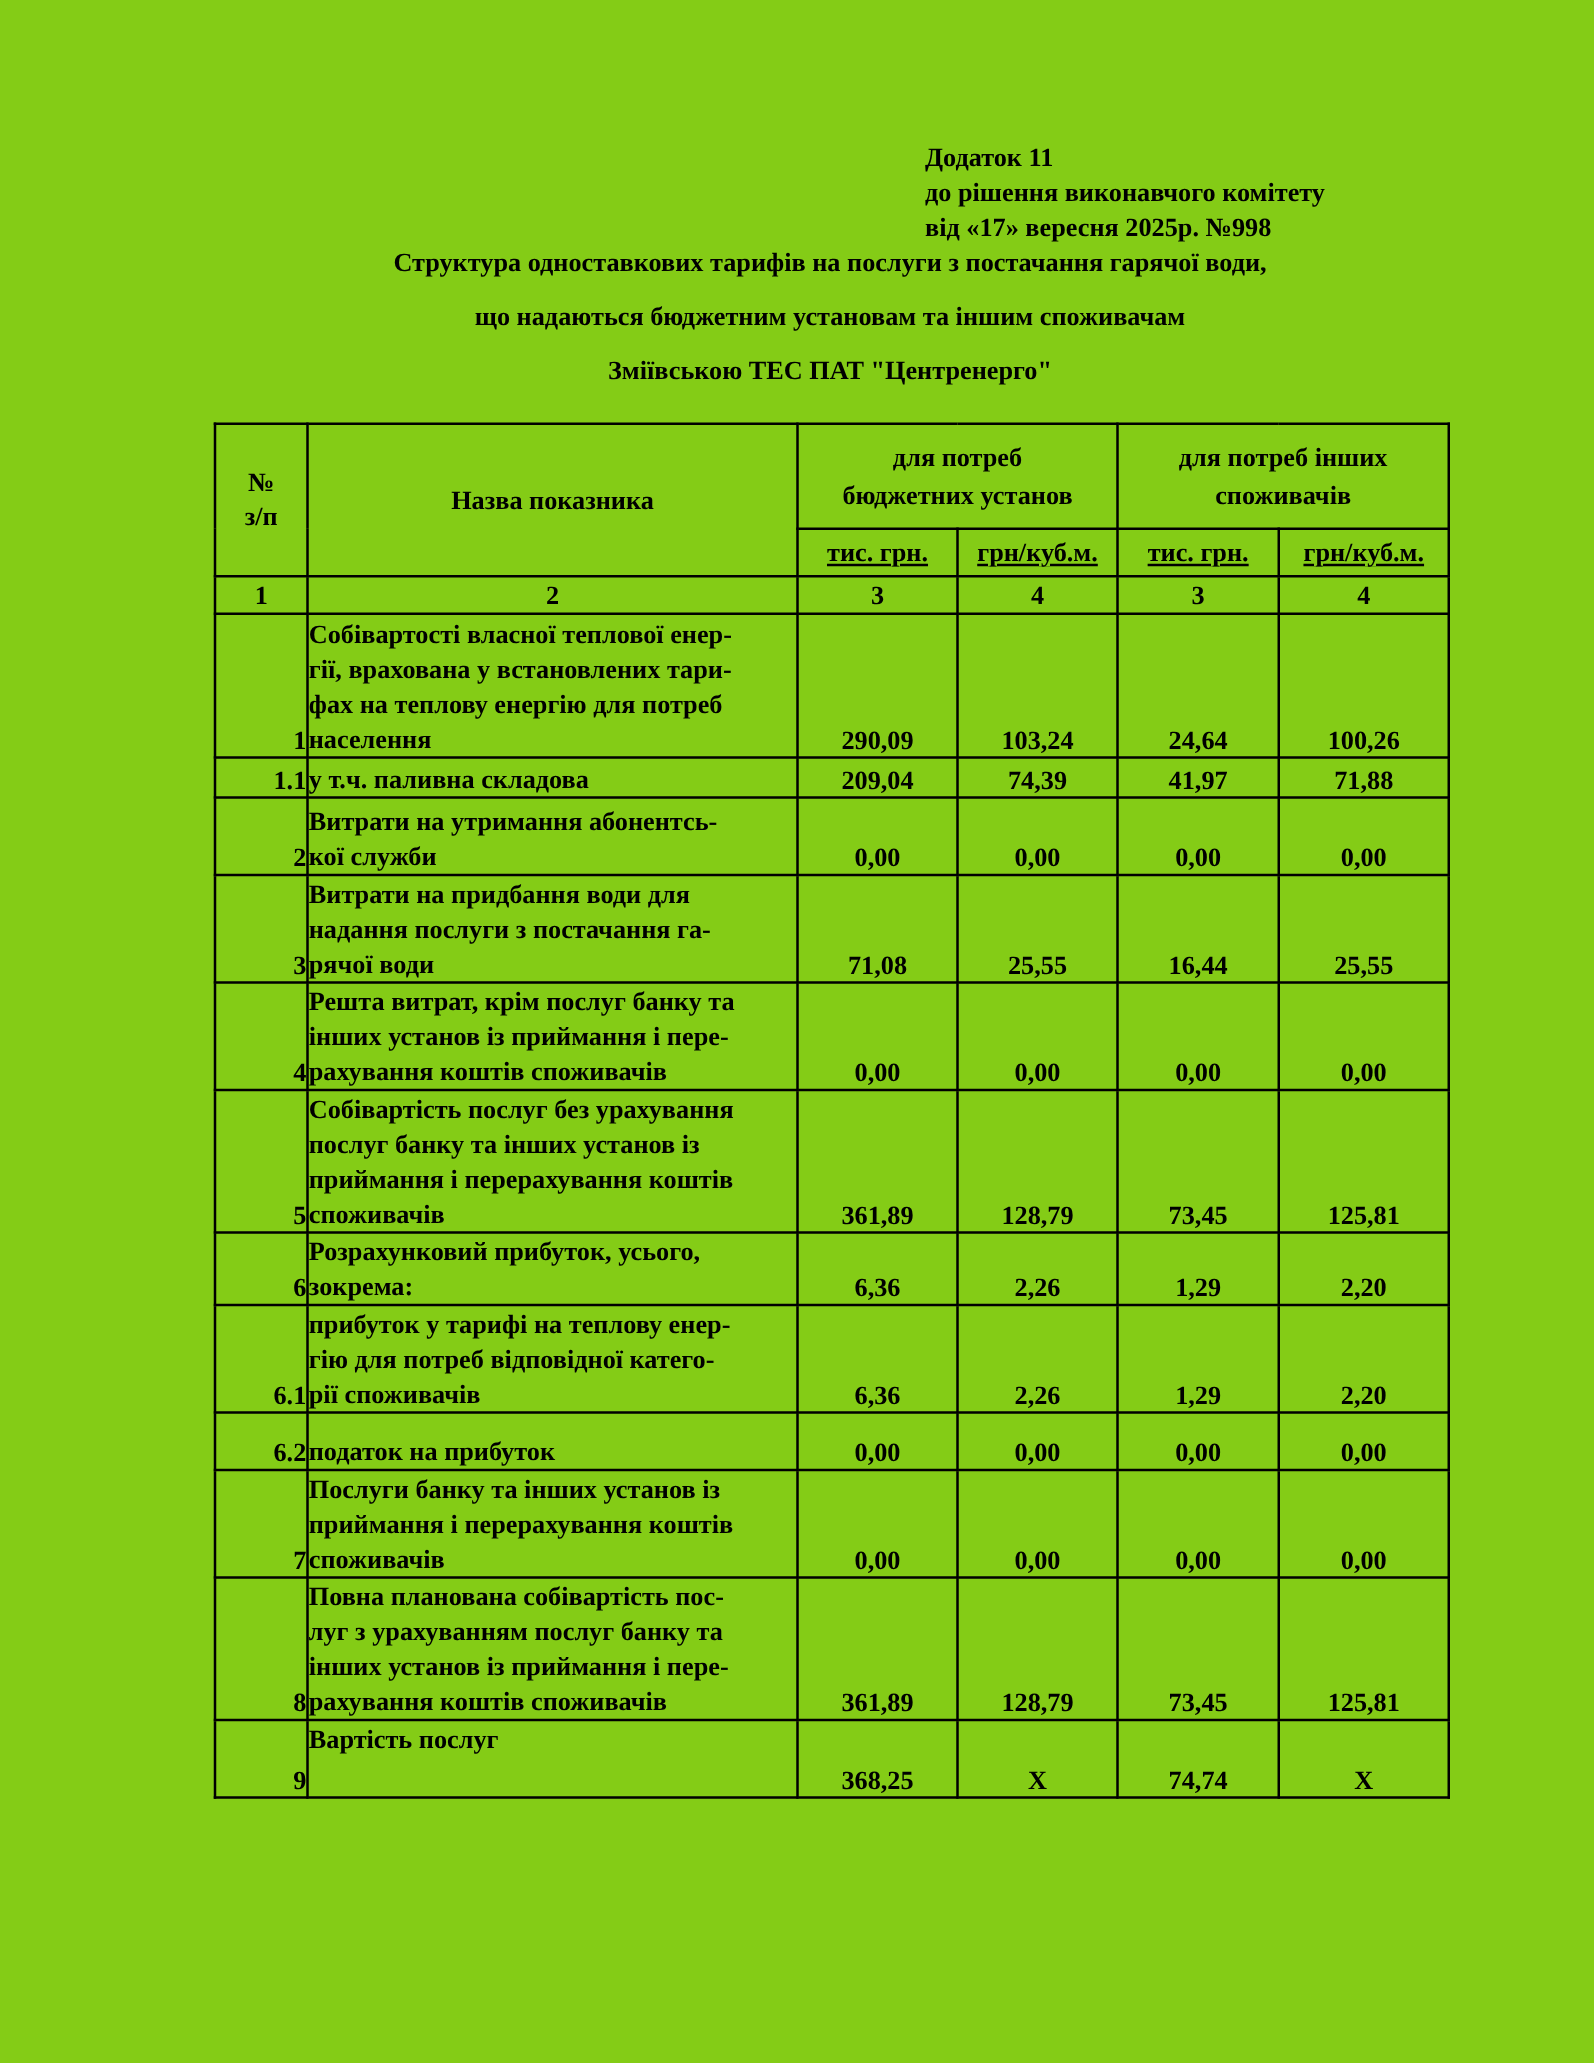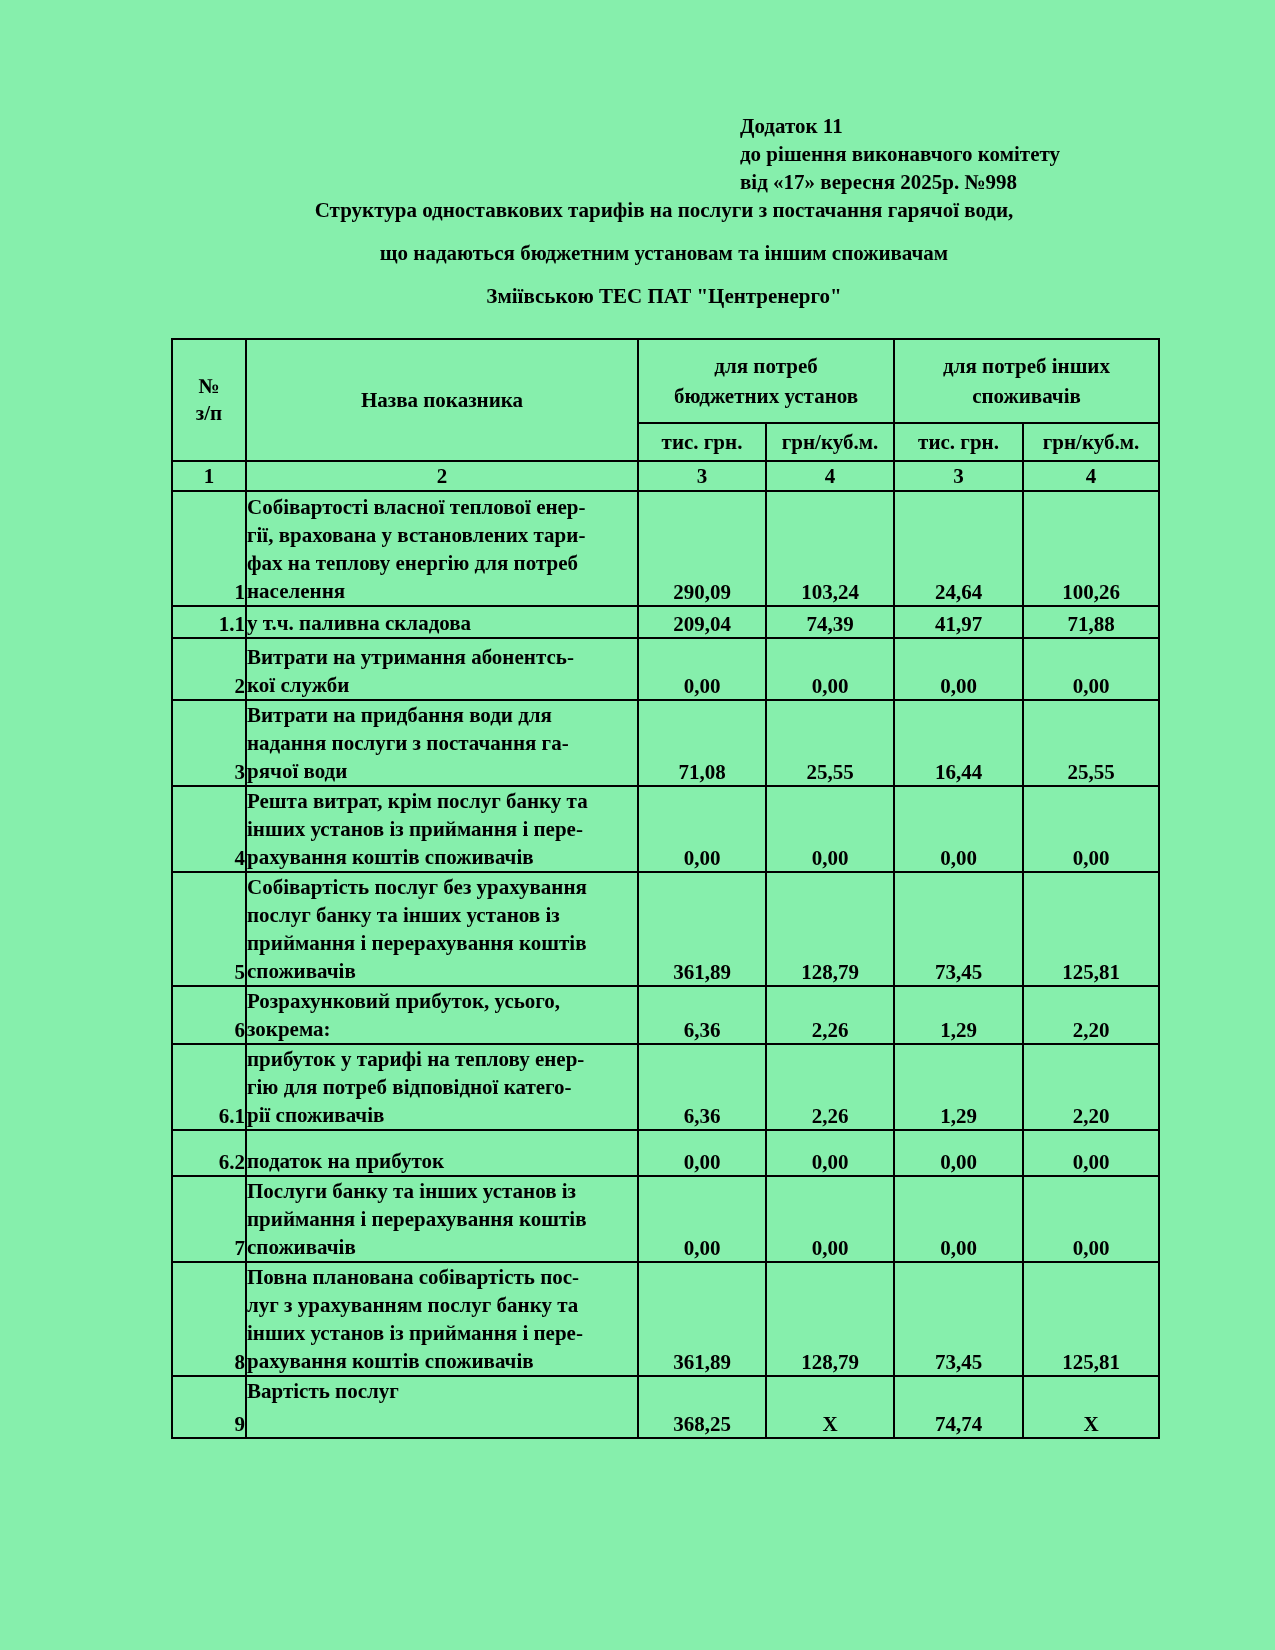--- a/index.html
+++ b/index.html
@@ -1,19 +1,19 @@
 <!DOCTYPE html>
 <html><head>
 <meta charset="utf-8">
 <style>
   html,body{margin:0;padding:0;background:#ffffff;}
   .page{
     position:relative;
     width:1275px;height:1650px;
-    background:#86efac;color:#000000;
+    background:#84cc16;color:#000000;
     font-family:"Liberation Serif","DejaVu Serif",serif;
     font-weight:bold;
     overflow:hidden;
   }
   .annex{
     padding-top:112px;
     margin-left:740px;
     font-size:21px;line-height:28px;
   }
   .title-block{
@@ -30,21 +30,21 @@
     border:2px solid #000;padding:0;
   }
   th.hnum, th.hname{
     text-align:center;vertical-align:middle;
     white-space:pre-line;line-height:27px;font-weight:bold;
   }
   th.gh{
     text-align:center;vertical-align:middle;
     white-space:pre-line;line-height:30px;height:82px;font-weight:bold;
   }
-  th.uh{text-align:center;vertical-align:middle;height:36px;font-weight:bold;}
+  th.uh{text-align:center;vertical-align:middle;height:36px;font-weight:bold;text-decoration:underline;}
   th.cn{
     text-align:center;vertical-align:middle;height:28px;
     border-bottom:3px solid #000;font-weight:bold;
   }
   td.num{
     text-align:right;vertical-align:bottom;
     padding:0 10px 7px 0;
   }
   td.name{
     text-align:left;vertical-align:bottom;

